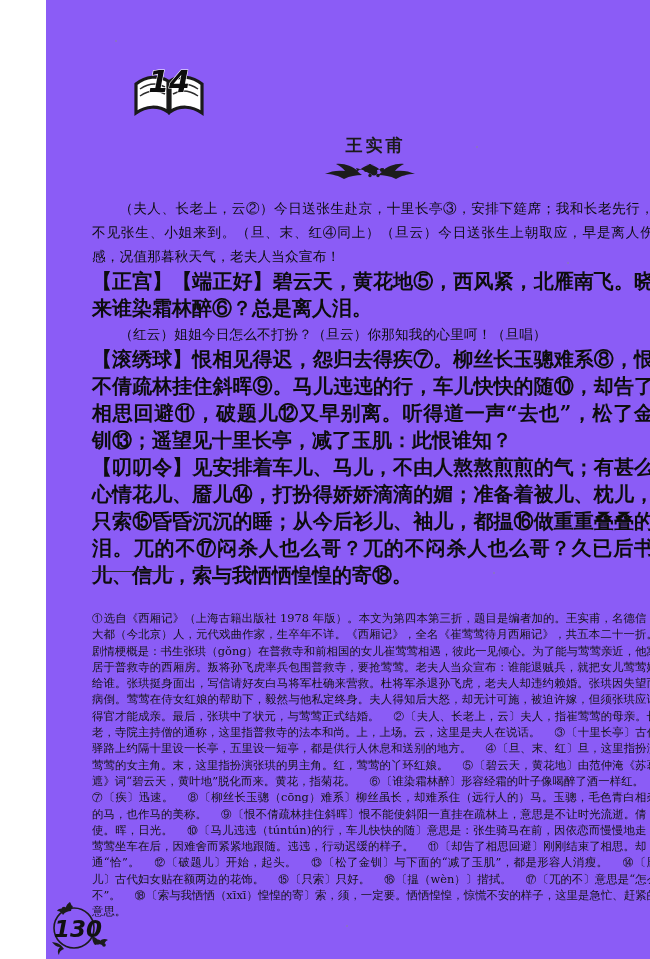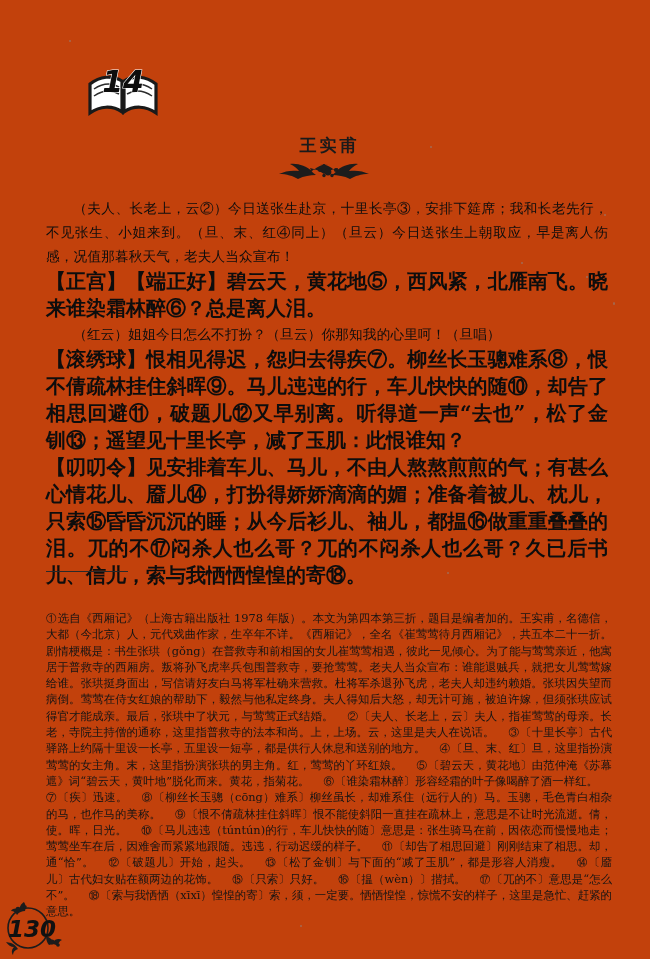--- a/index.html
+++ b/index.html
@@ -14,21 +14,22 @@
     position: relative;
     overflow: hidden;
     font-family: "DejaVu Sans", "Liberation Sans", sans-serif;
     color: #111111;
     -webkit-font-smoothing: none;
   }
 
   .page {
     position: absolute;
     inset: 0;
-    background: #c2410c;
+    background: #8b5cf6;
+    margin-left: 46px;
   }
 
   
   .speck {
     position: absolute;
     background: #8a8a8a;
     border-radius: 50%;
     opacity: .55;
   }
 

